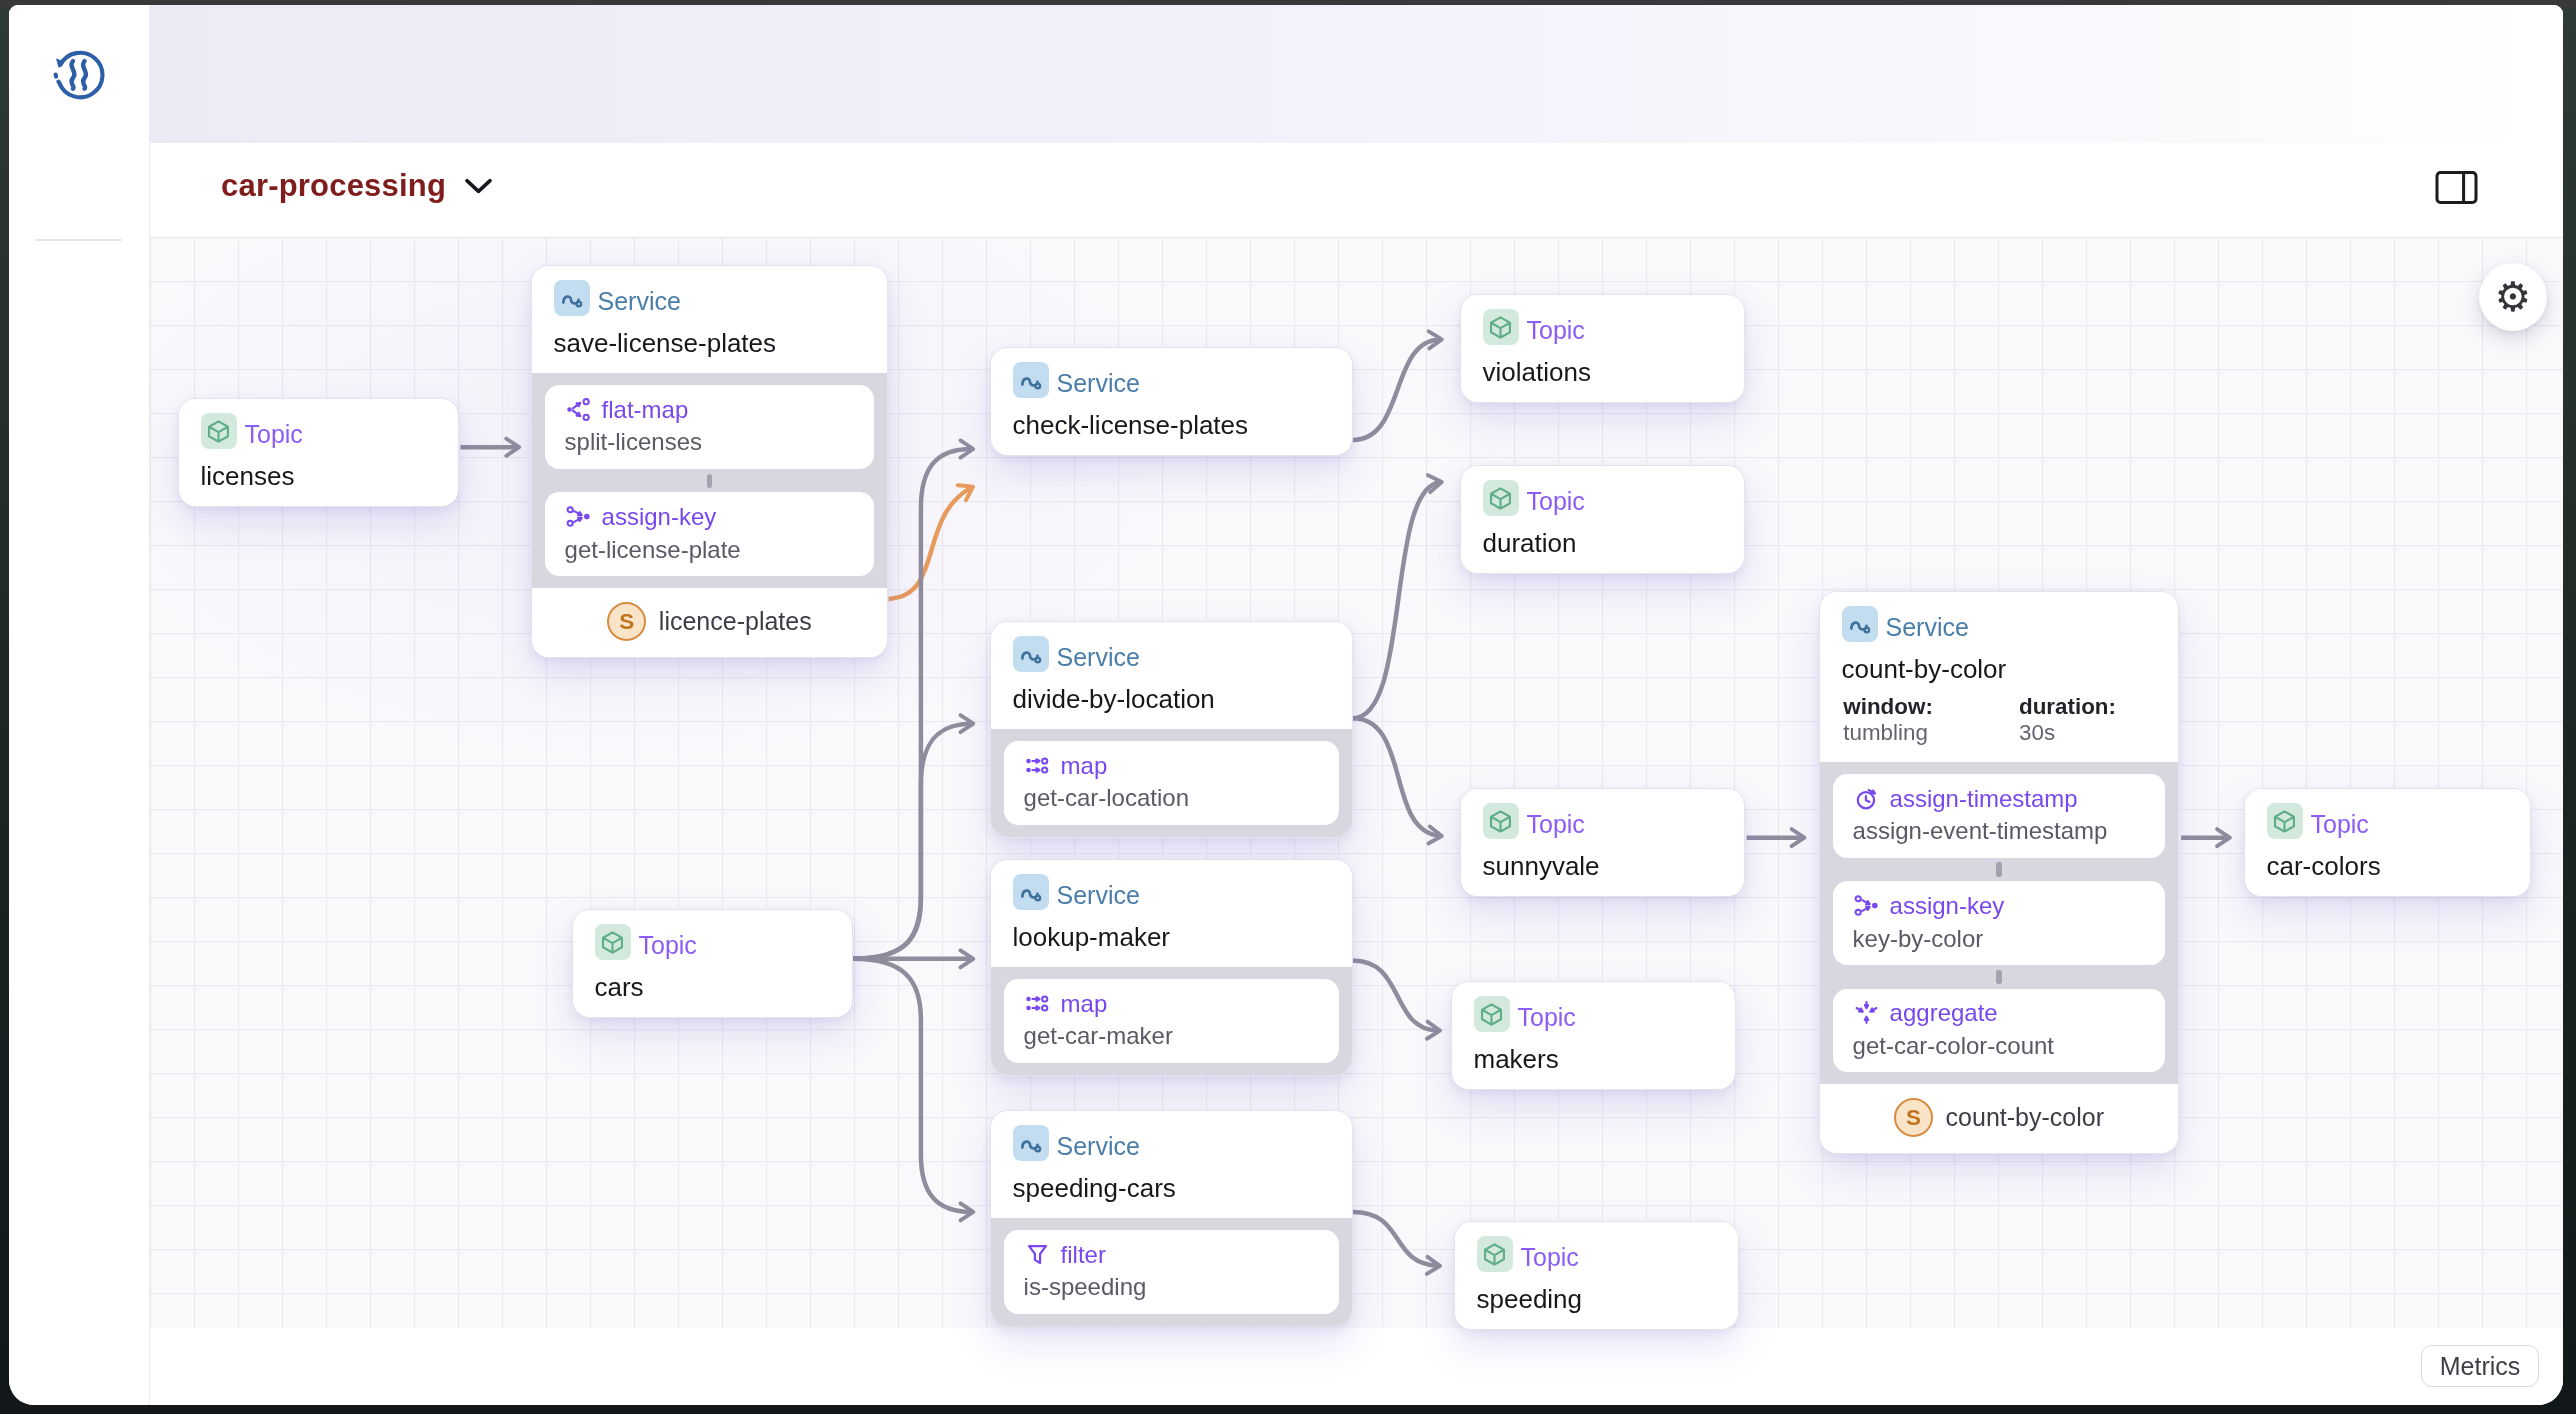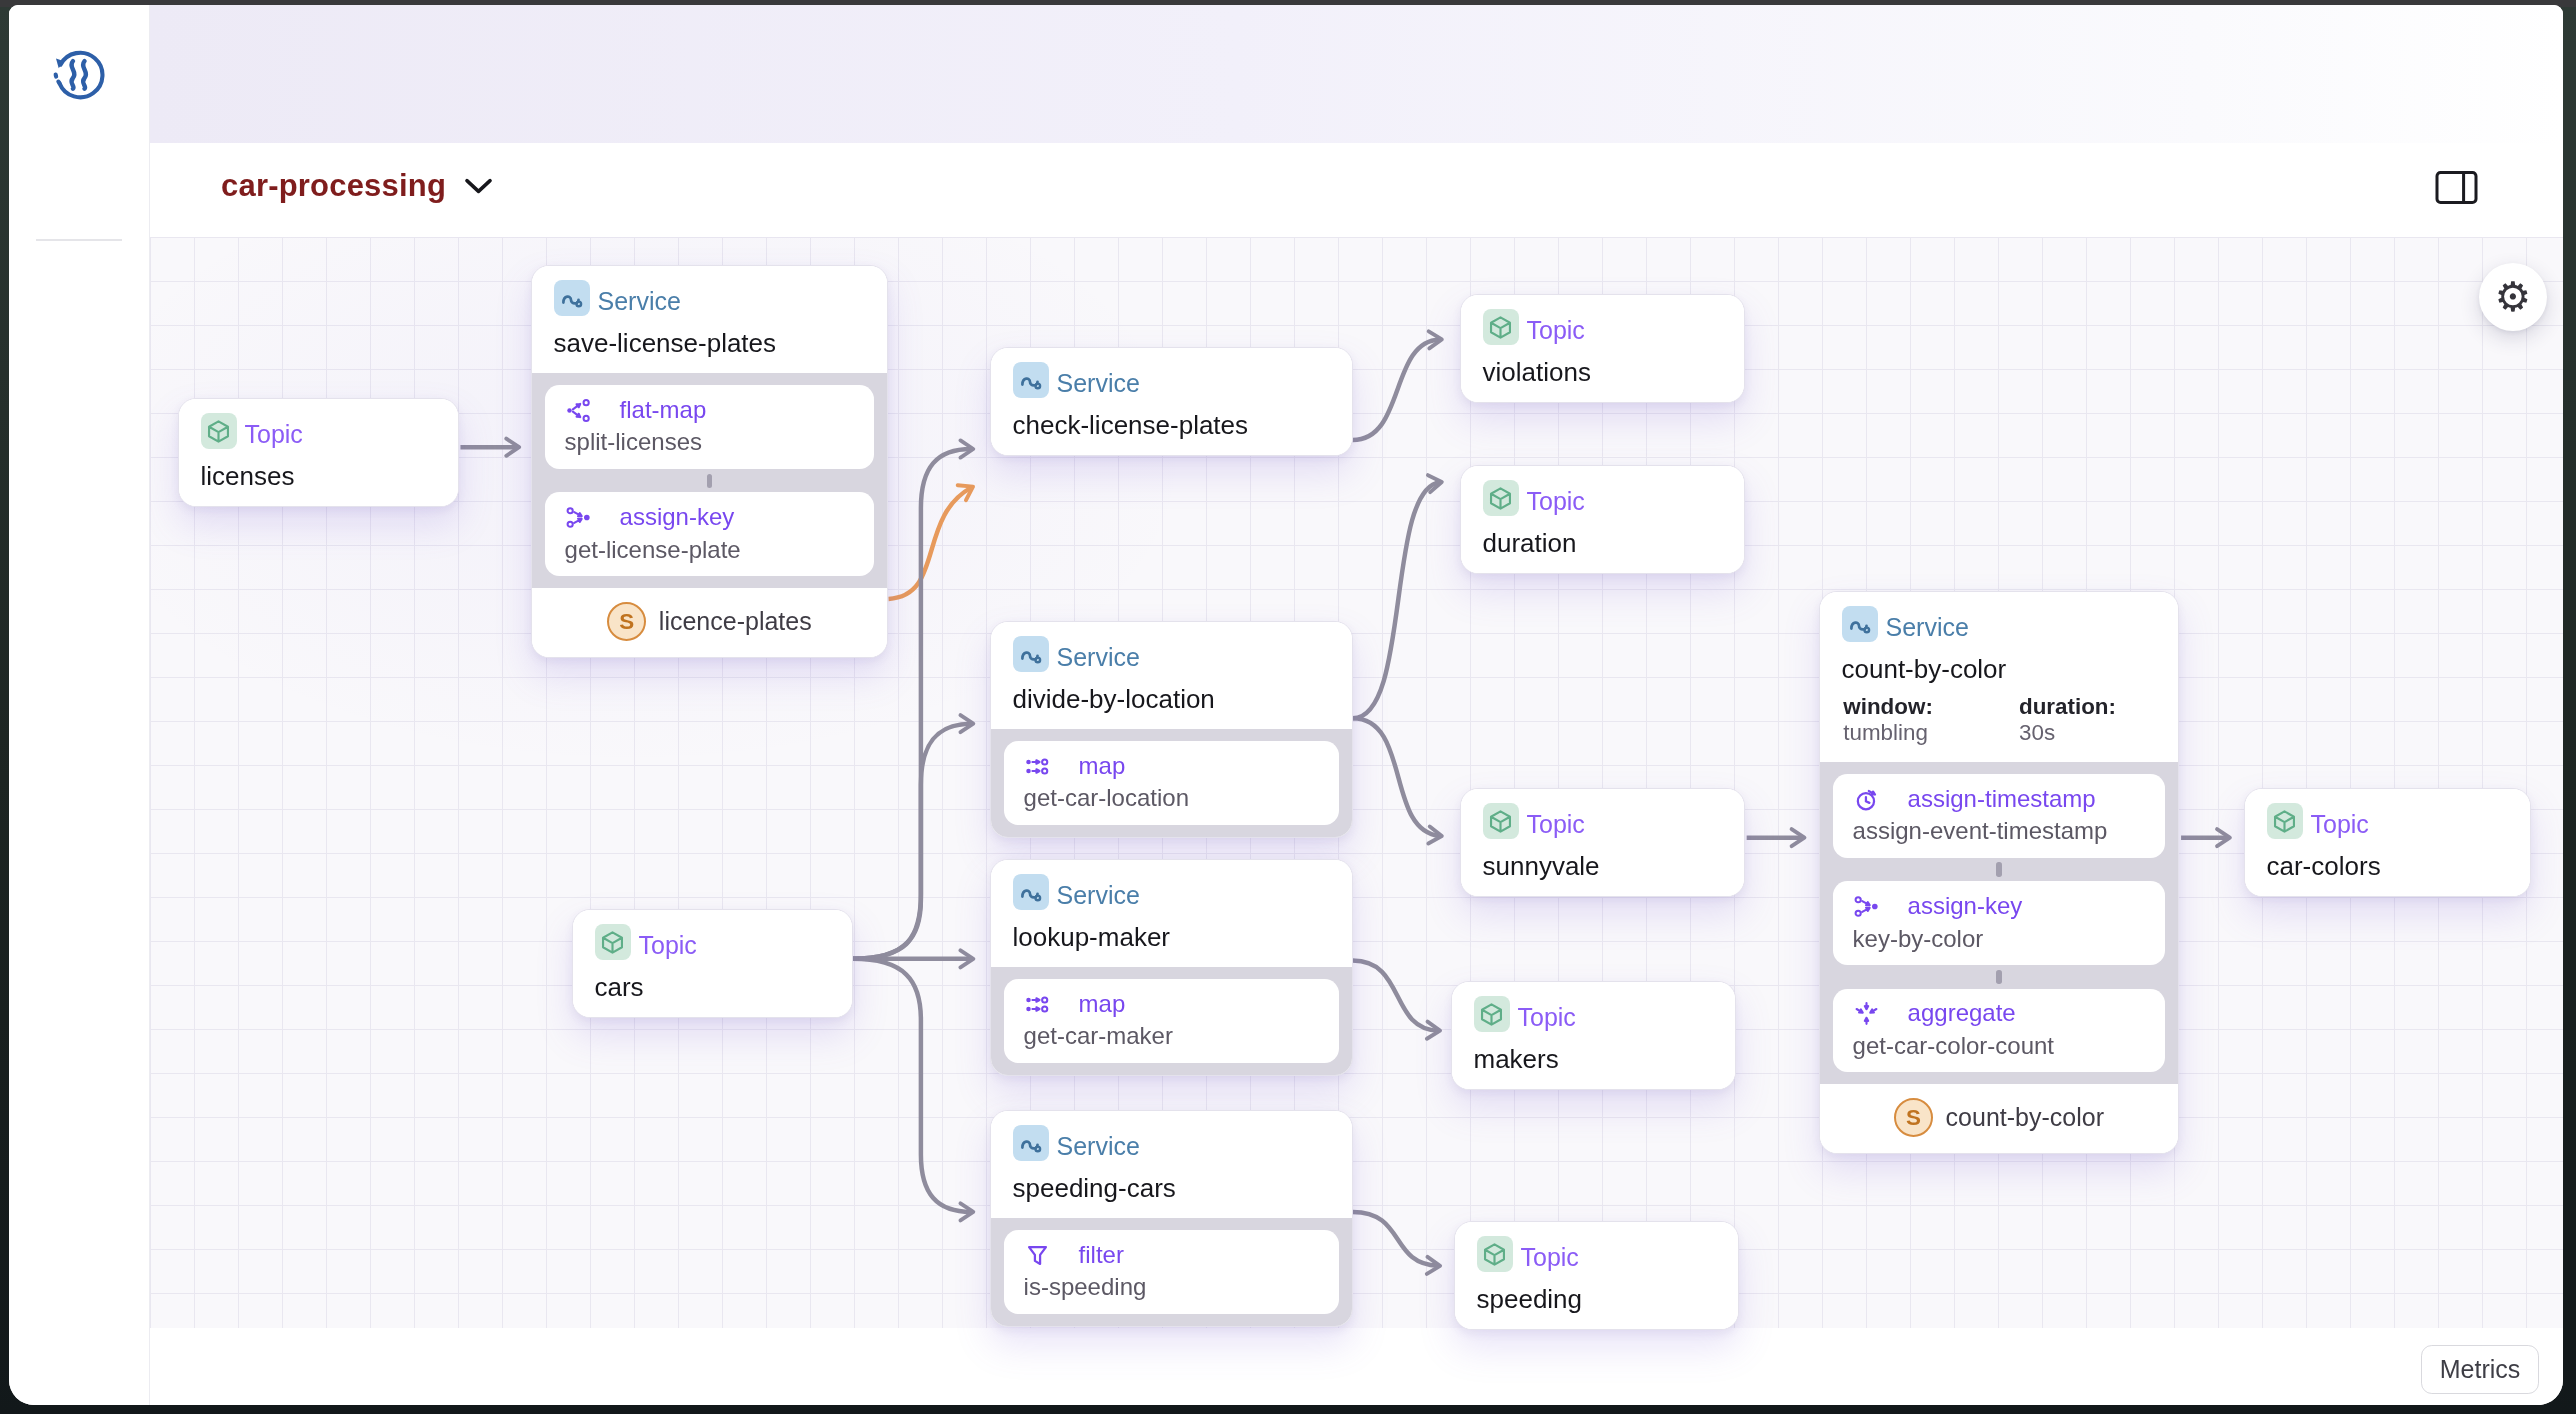--- a/index.html
+++ b/index.html
@@ -24,21 +24,21 @@
   #panel-toggle { position:absolute; right:83px; top:23px; width:48px; height:43px; display:flex;
     align-items:center; justify-content:center; cursor:pointer; }
   #canvas { position:absolute; left:141px; top:232px; right:0; height:1091px;
     background-color:#f9f8fb;
     background-image:
       radial-gradient(808px 449px at 20% 20%, rgba(130,110,225,0.05), transparent 70%),
       linear-gradient(#e9e7f0 1.4px, transparent 1.4px),
       linear-gradient(90deg,#e9e7f0 1.4px, transparent 1.4px);
     background-size:auto, 44px 44px, 44px 44px; }
   #bottombar { position:absolute; left:141px; right:0; top:1323px; height:77px; background:#fff; }
-  #metrics-btn { position:absolute; left:2421px; top:1345px; width:118px; height:49px; background:#fff;
+  #metrics-btn { position:absolute; left:2421px; top:1345px; width:118px; height:42px; background:#fff;
     border:1.8px solid #d9d9de; border-radius:10.8px; display:flex; align-items:center; justify-content:center;
     font-size:25px; color:#3e3e46; cursor:pointer; z-index:6; }
   #gear-fab { position:absolute; left:2479px; top:263px; width:68px; height:68px; border-radius:50%;
     background:#fff; box-shadow:0 7.2px 20px rgba(40,40,80,.16), 0 1.8px 4.5px rgba(40,40,80,.08);
     display:flex; align-items:center; justify-content:center; z-index:6; cursor:pointer; }
   #gear-fab span { font-size:41px; color:#35343b; line-height:1; }
 
   
   #edges { position:absolute; left:0; top:0; width:2576px; height:1415px; z-index:1; pointer-events:none; }
   #nodes { position:absolute; left:0; top:0; z-index:2; }
@@ -51,21 +51,21 @@
   .badge.topic { background:#d3e9dd; }
   .kind-label { font-size:25px; }
   .kind-label.service { color:#4a7ea9; }
   .kind-label.topic { color:#8b5cf6; }
   .node-name { margin-top:11.7px; font-size:26px; font-weight:500; color:#17171c; }
   .meta-row { display:flex; justify-content:space-between; margin:9px 1.8px 1.8px 1.8px; font-size:22.4px; }
   .meta-pair b { color:#23232a; font-weight:bold; }
   .meta-pair span { color:#66626f; }
   .band { background:#d8d6df; padding:11.7px 12.6px; }
   .op-card { background:#fff; border-radius:14.4px; padding:10.8px 20px 12.6px 20px; }
-  .op-row { display:flex; align-items:flex-end; gap:28px; }
+  .op-row { display:flex; align-items:flex-start; gap:10px; }
   .op-type { font-size:24px; color:#7847ef; }
   .op-name { margin-top:4.5px; font-size:24px; color:#5c5864; }
   .tick { width:5.4px; height:14.4px; background:#a3a0af; border-radius:2.7px; margin:4.5px auto; }
   .store-row { display:flex; align-items:center; justify-content:center; gap:12.6px; padding:14.4px 14.4px 16px 14.4px; background:#fff; }
   .s-badge { width:39px; height:39px; border-radius:50%; background:#f9e4c8; border:2.2px solid #d78c3f;
     color:#c0731f; font-weight:bold; font-size:22.4px; display:flex; align-items:center; justify-content:center; }
   .store-name { font-size:25px; color:#3f3c45; }
 </style>
 </head>
 <body>

